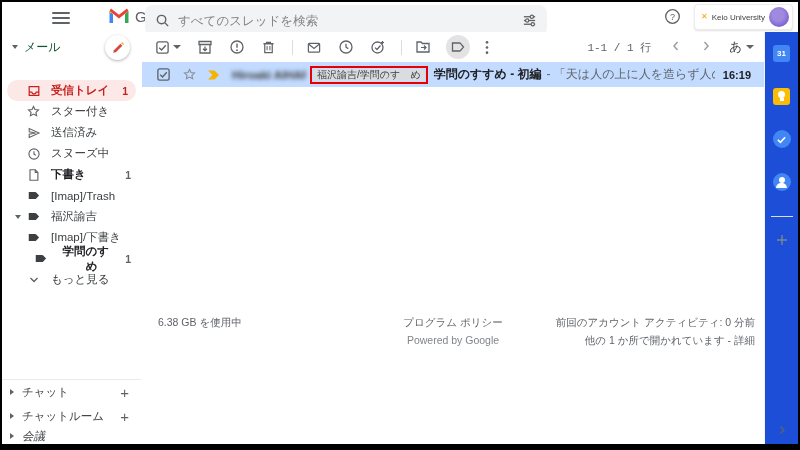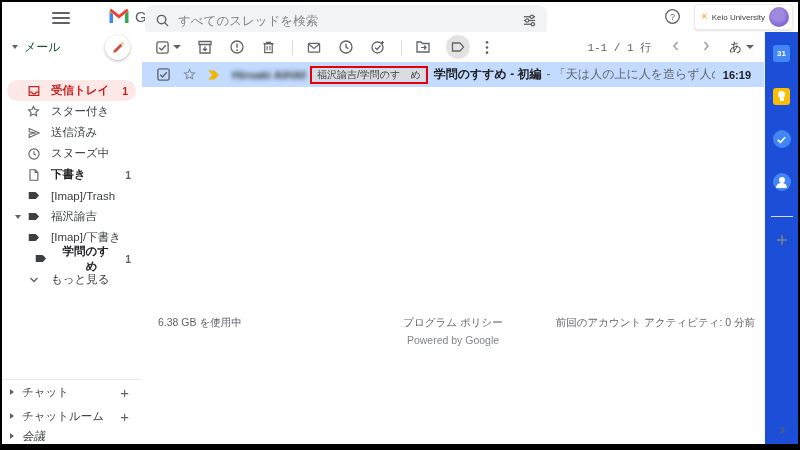--- a/index.html
+++ b/index.html
@@ -405,20 +405,21 @@
     </div>
 
     <div class="foot">
       <div class="foot-left">6.38 GB を使用中</div>
       <div class="foot-center">
         <div>プログラム ポリシー</div>
         <div class="l2">Powered by Google</div>
       </div>
       <div class="foot-right">
         <div>前回のアカウント アクティビティ: 0 分前</div>
+        <div class="l2"><span>他の 1 か所で開かれています -</span> <span>詳細</span></div>
       </div>
     </div>
   </div>
 
   <div class="rightpanel">
     <div class="rp-stack">
       <div class="rp-icon">
           <span class="cal-ic">31</span>
         </div>
       <div class="rp-icon">

